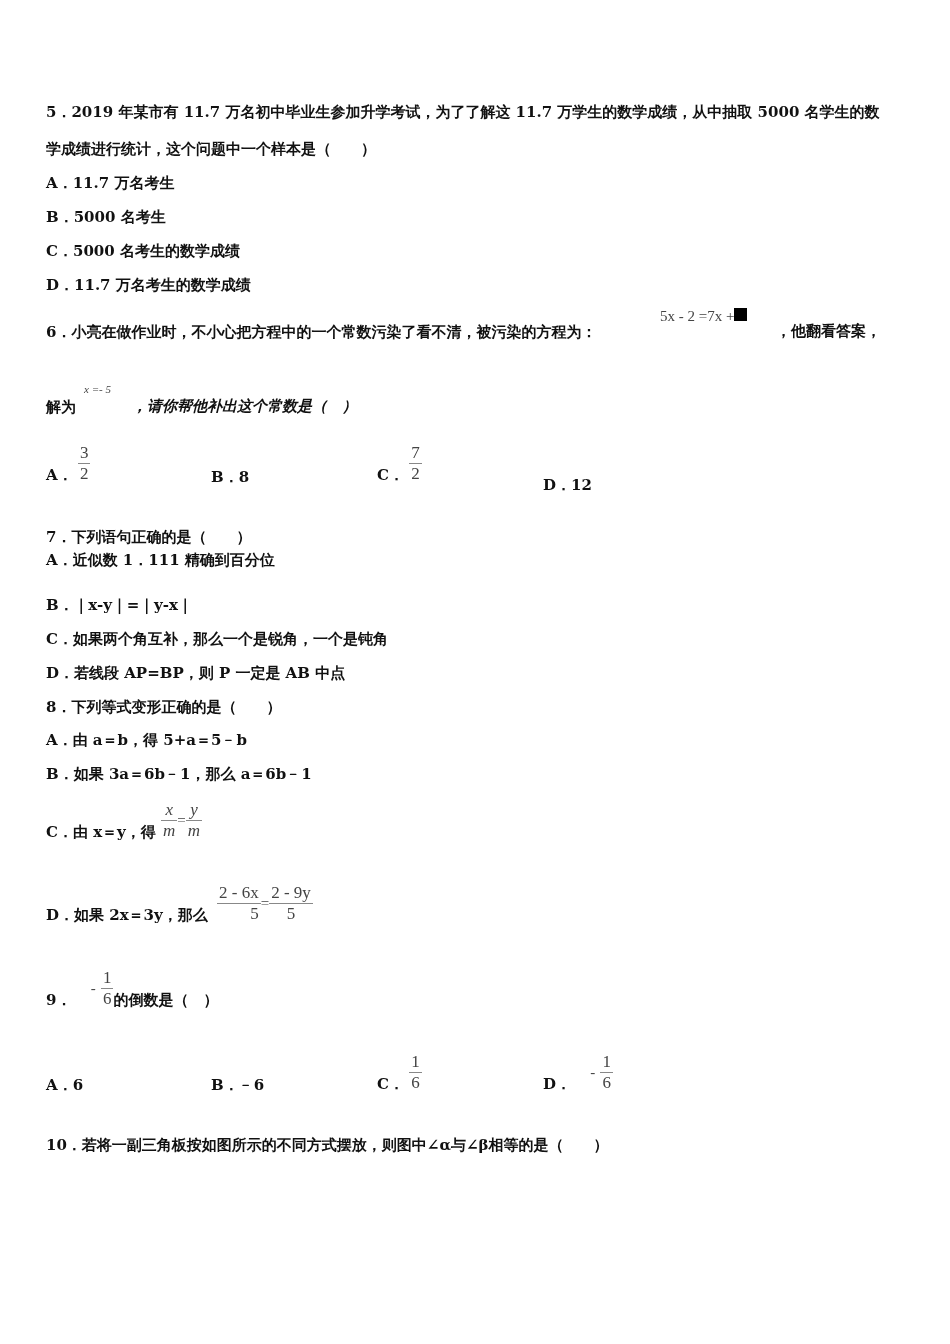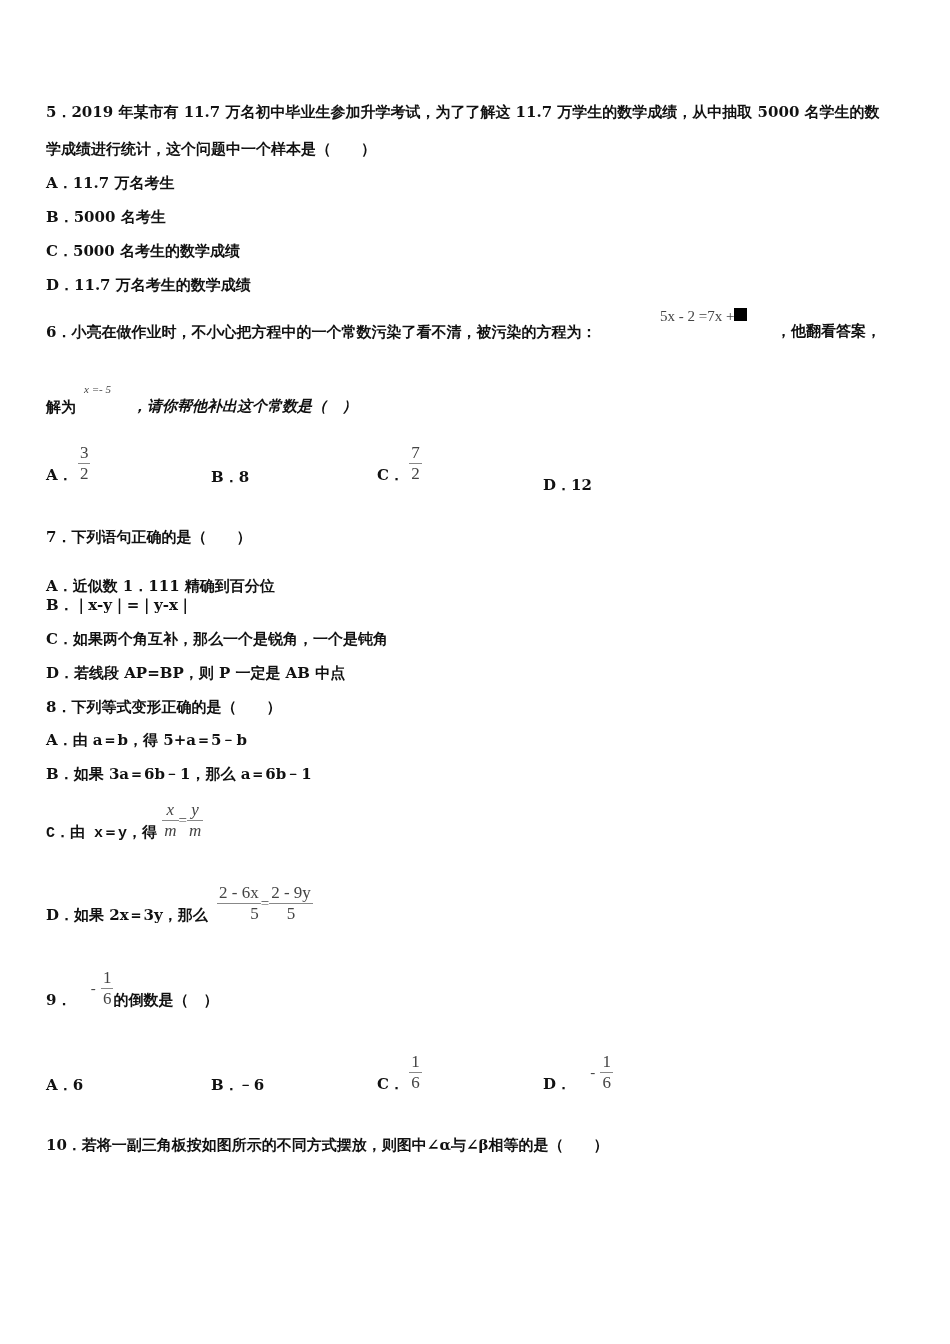--- a/index.html
+++ b/index.html
@@ -43,30 +43,30 @@
   <span class="frac"><span class="num">3</span><span class="den">2</span></span>
 </div>
 <div class="opt" style="left:211px; top:468px;">B．8</div>
 <div class="opt" style="left:377px; top:443px;">
   <span style="vertical-align:middle;position:relative;top:12px;">C．</span>
   <span class="frac"><span class="num">7</span><span class="den">2</span></span>
 </div>
 <div class="opt" style="left:543px; top:468px;margin-top:8px;">D．12</div>
 
 <div class="line" style="top:527px;">7．下列语句正确的是（　　）</div>
-<div class="line" style="top:576px;">A．近似数 1．111 精确到百分位</div>
+<div class="line" style="top:550px;">A．近似数 1．111 精确到百分位</div>
 <div class="line" style="top:595px;">B．｜x-y｜=｜y-x｜</div>
 <div class="line" style="top:629px;">C．如果两个角互补，那么一个是锐角，一个是钝角</div>
 <div class="line" style="top:663px;">D．若线段 AP=BP，则 P 一定是 AB 中点</div>
 
 <div class="line" style="top:697px;">8．下列等式变形正确的是（　　）</div>
 <div class="line" style="top:730px;">A．由 a＝b，得 5+a＝5﹣b</div>
 <div class="line" style="top:764px;">B．如果 3a＝6b﹣1，那么 a＝6b﹣1</div>
 <div class="opt" style="left:46px; top:800px;">
-  <span style="vertical-align:middle;position:relative;top:12px;font-family:Liberation Mono, monospace;">C．由 x＝y，得</span>
+  <span style="vertical-align:middle;position:relative;top:12px;">C．由 x＝y，得</span>
   <span class="frac it"><span class="num">x</span><span class="den">m</span></span><span class="m" style="vertical-align:middle;">=</span><span class="frac it"><span class="num">y</span><span class="den">m</span></span>
 </div>
 <div class="opt" style="left:46px; top:883px;">
   <span style="vertical-align:middle;position:relative;top:12px;">D．如果 2x＝3y，那么</span>
   <span class="frac" style="margin-left:4px;text-align:right;"><span class="num">2 - 6x</span><span class="den">5</span></span><span class="m" style="vertical-align:middle;">=</span><span class="frac"><span class="num">2 - 9y</span><span class="den">5</span></span>
 </div>
 
 <div class="opt" style="left:46px; top:968px;">
   <span style="vertical-align:middle;position:relative;top:12px;">9．</span>
   <span class="m" style="vertical-align:middle;margin-left:14px;">-</span>

